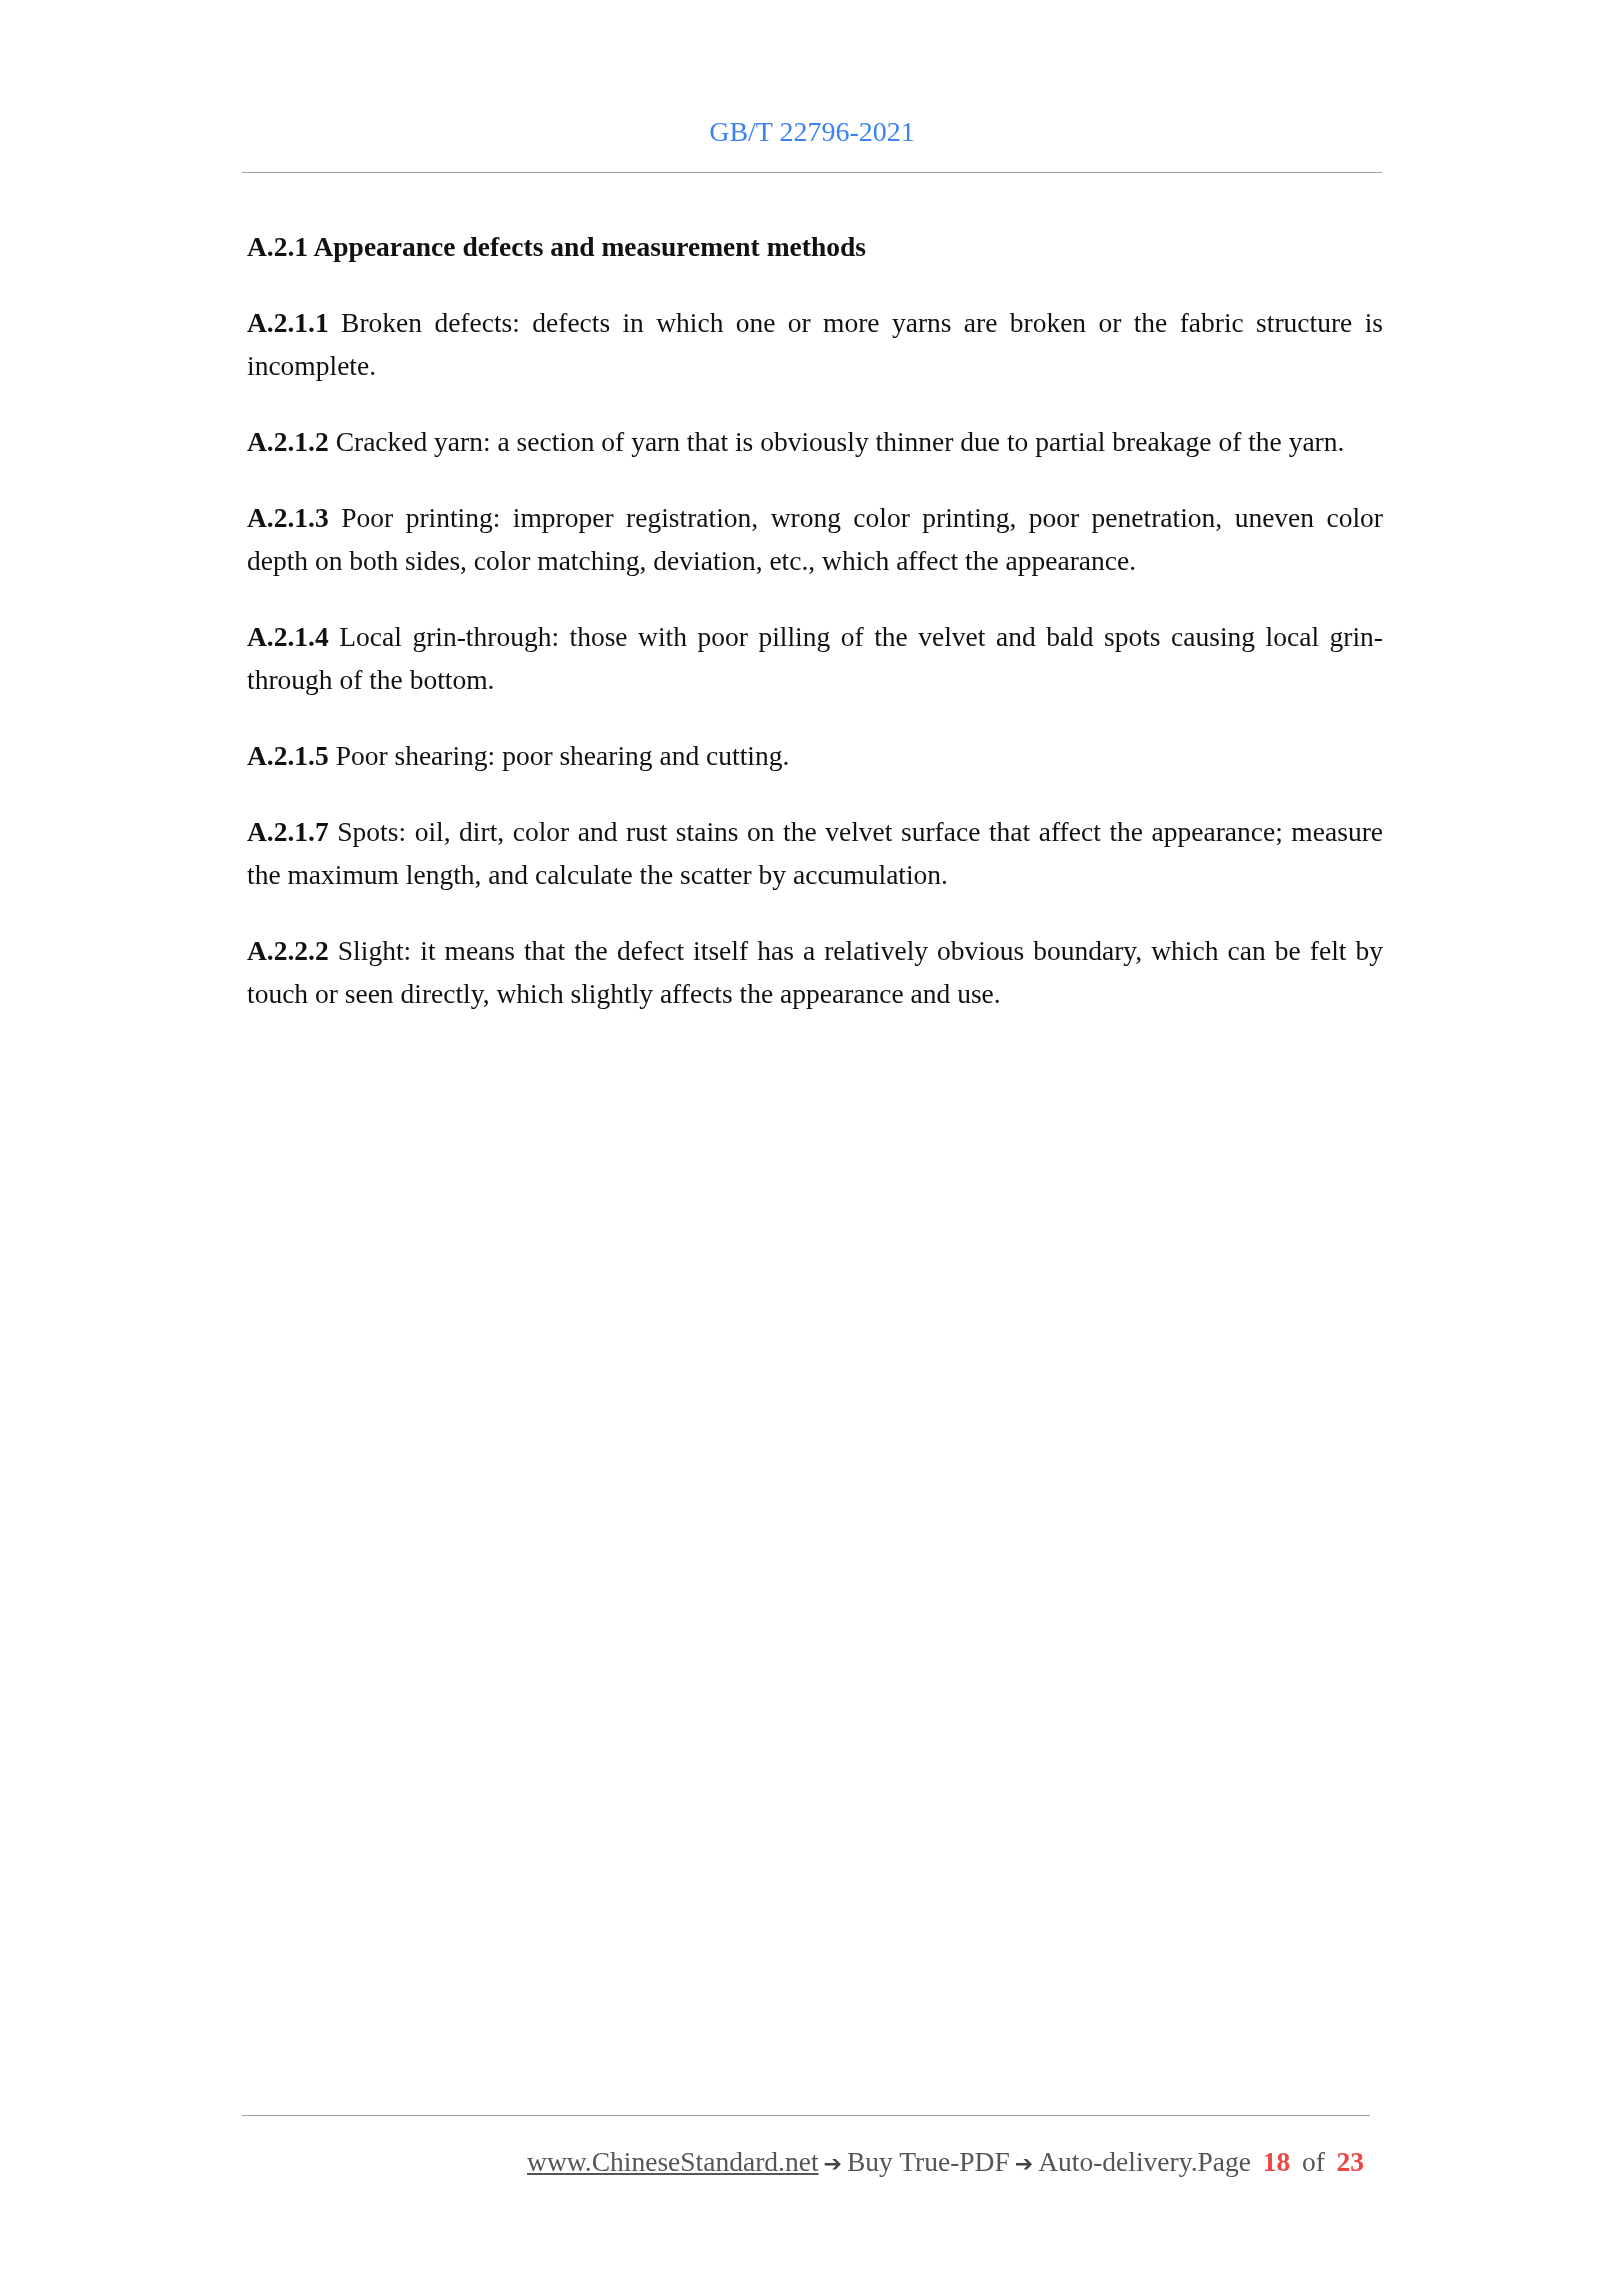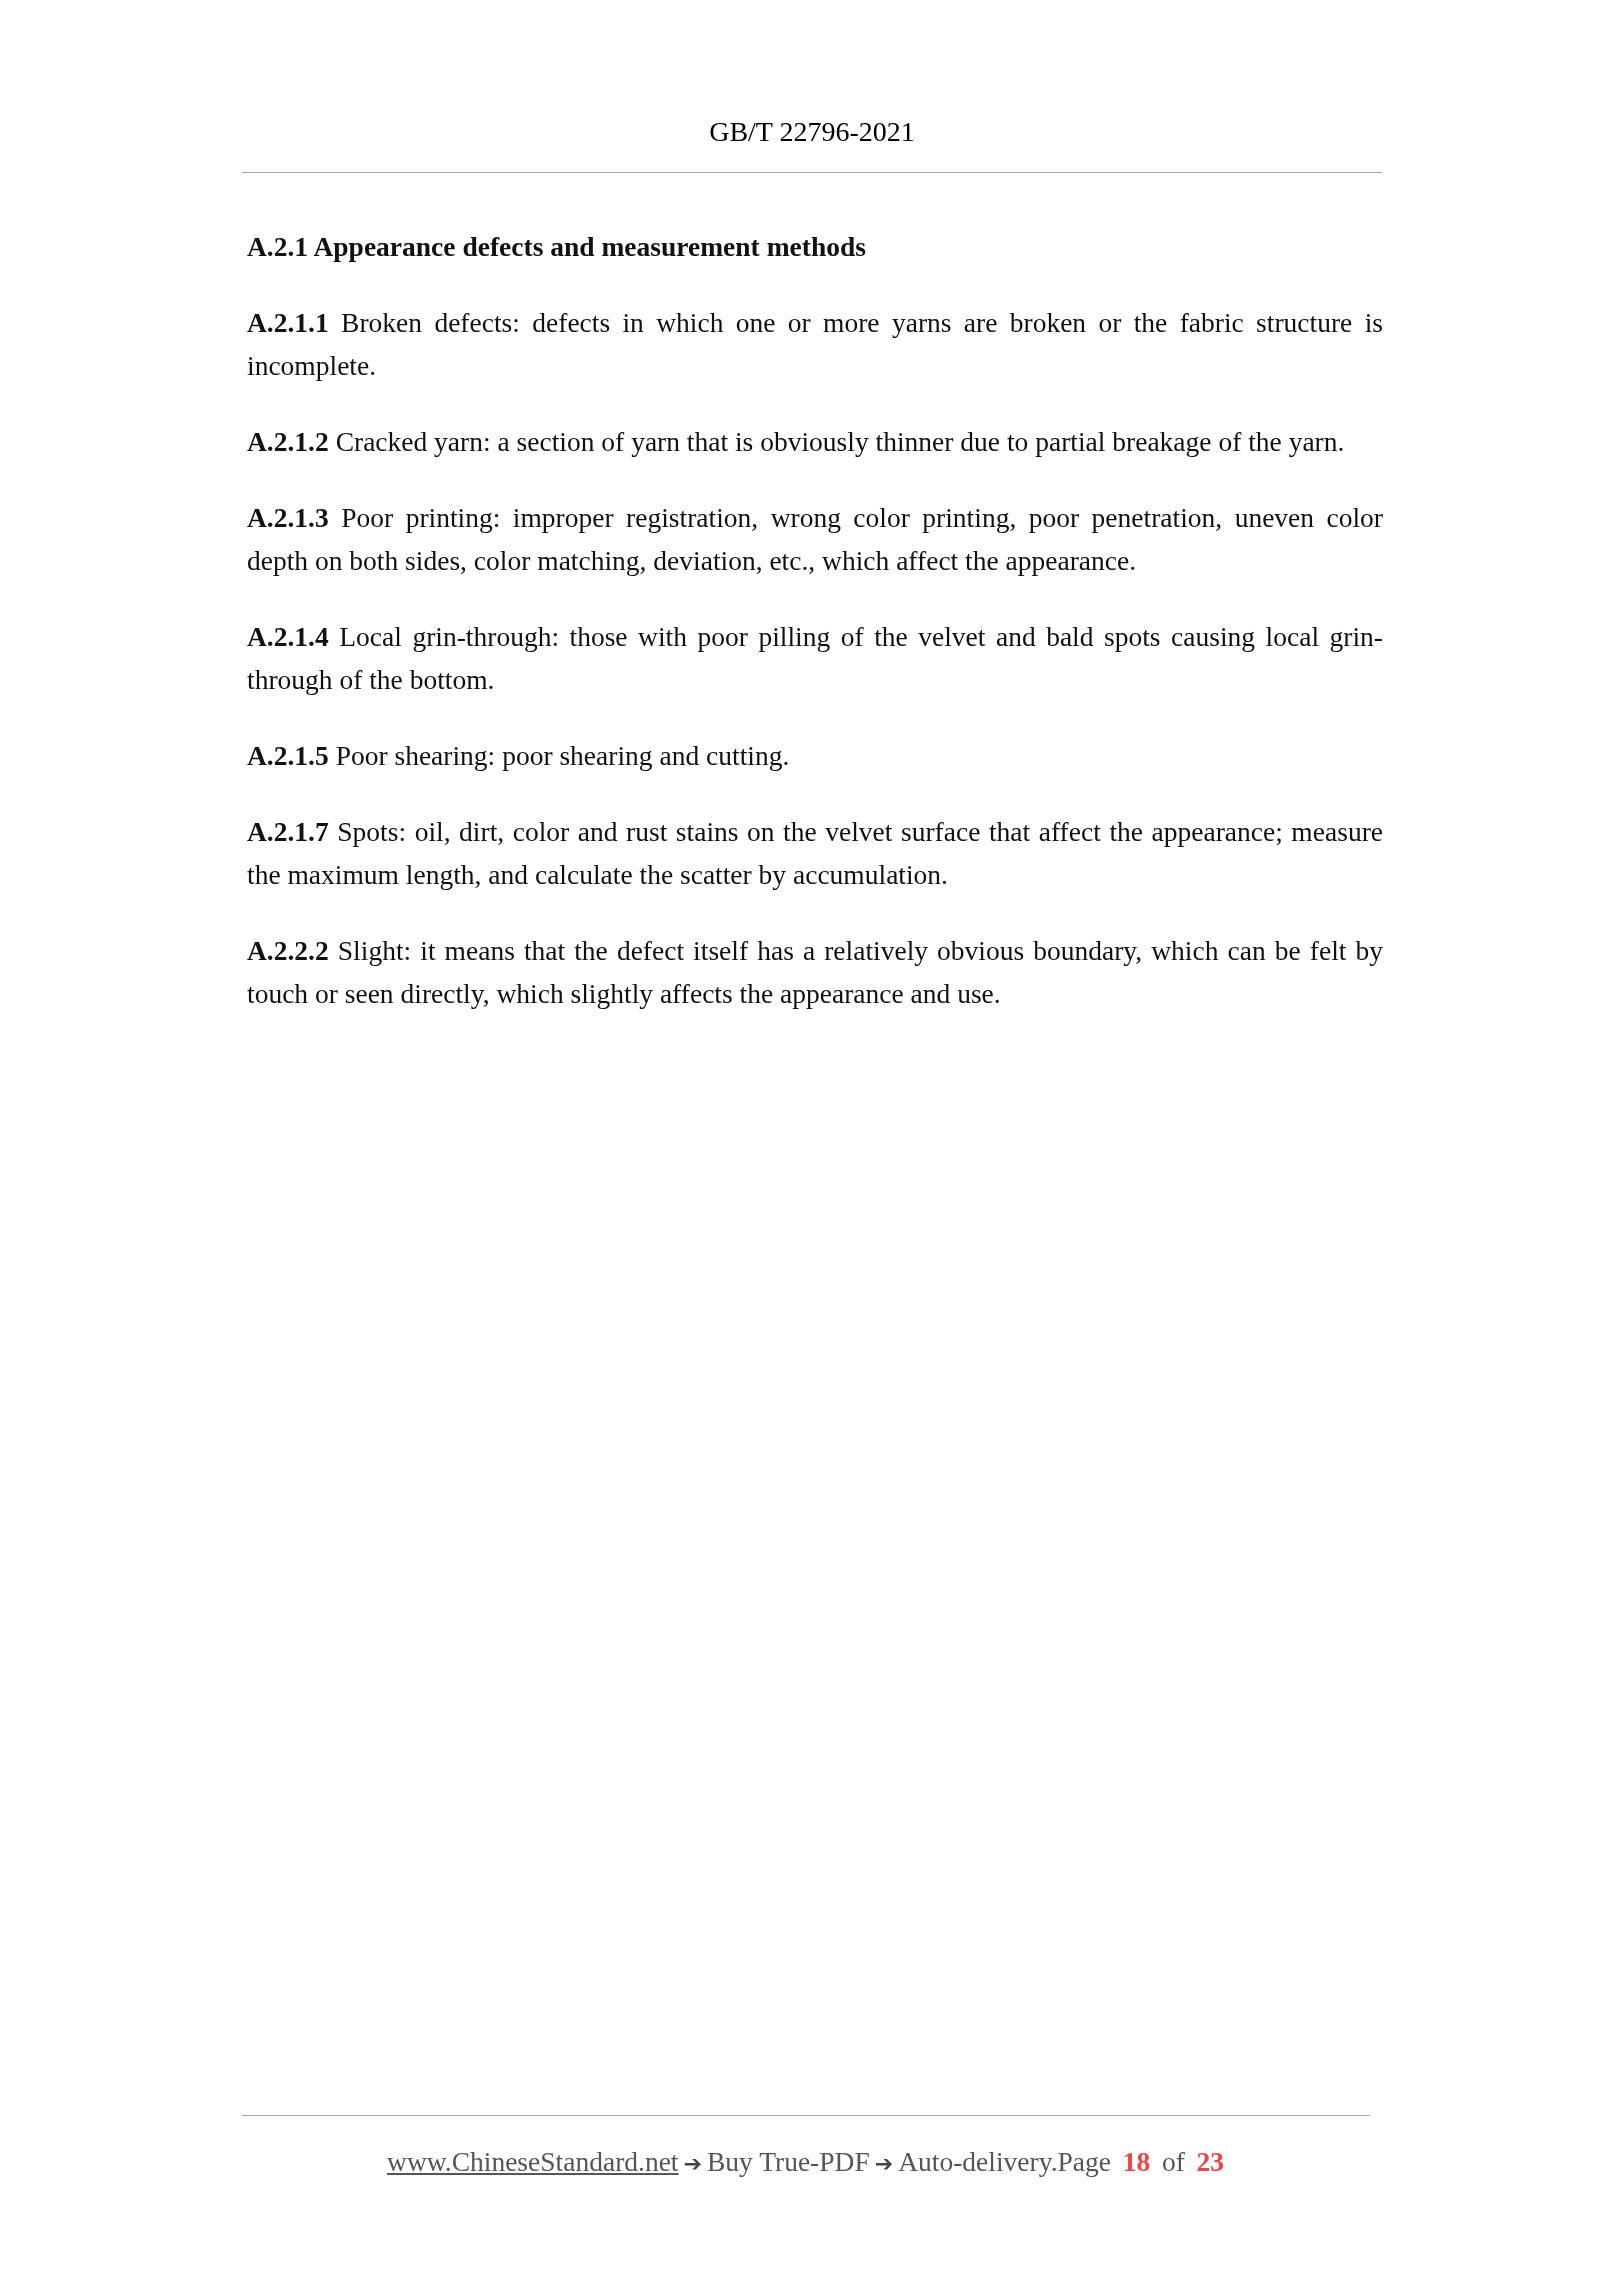--- a/index.html
+++ b/index.html
@@ -16,21 +16,21 @@
     color: #111111;
   }
   .page-header {
     position: absolute;
     left: 242px;
     width: 1140px;
     top: 115px;
     text-align: center;
     font-size: 28px;
     line-height: 33px;
-    color: #000000;
+    color: #3b82f6;
   }
   .header-rule {
     position: absolute;
     left: 242px;
     width: 1140px;
     top: 172px;
     height: 0;
     border-top: 1.7px solid #a3a3a3;
   }
   .content {
@@ -62,21 +62,21 @@
   }
   .footer {
     position: absolute;
     left: 247px;
     width: 1117px;
     top: 2145px;
     font-size: 27.5px;
     line-height: 33px;
     color: #555555;
     display: flex;
-    justify-content: center;
+    justify-content: flex-end;
     align-items: baseline;
   }
   .footer-left a {
     color: #555555;
     text-decoration: underline;
   }
   .arrow {
     font-family: "DejaVu Sans", sans-serif;
     font-size: 22px;
     font-weight: bold;

